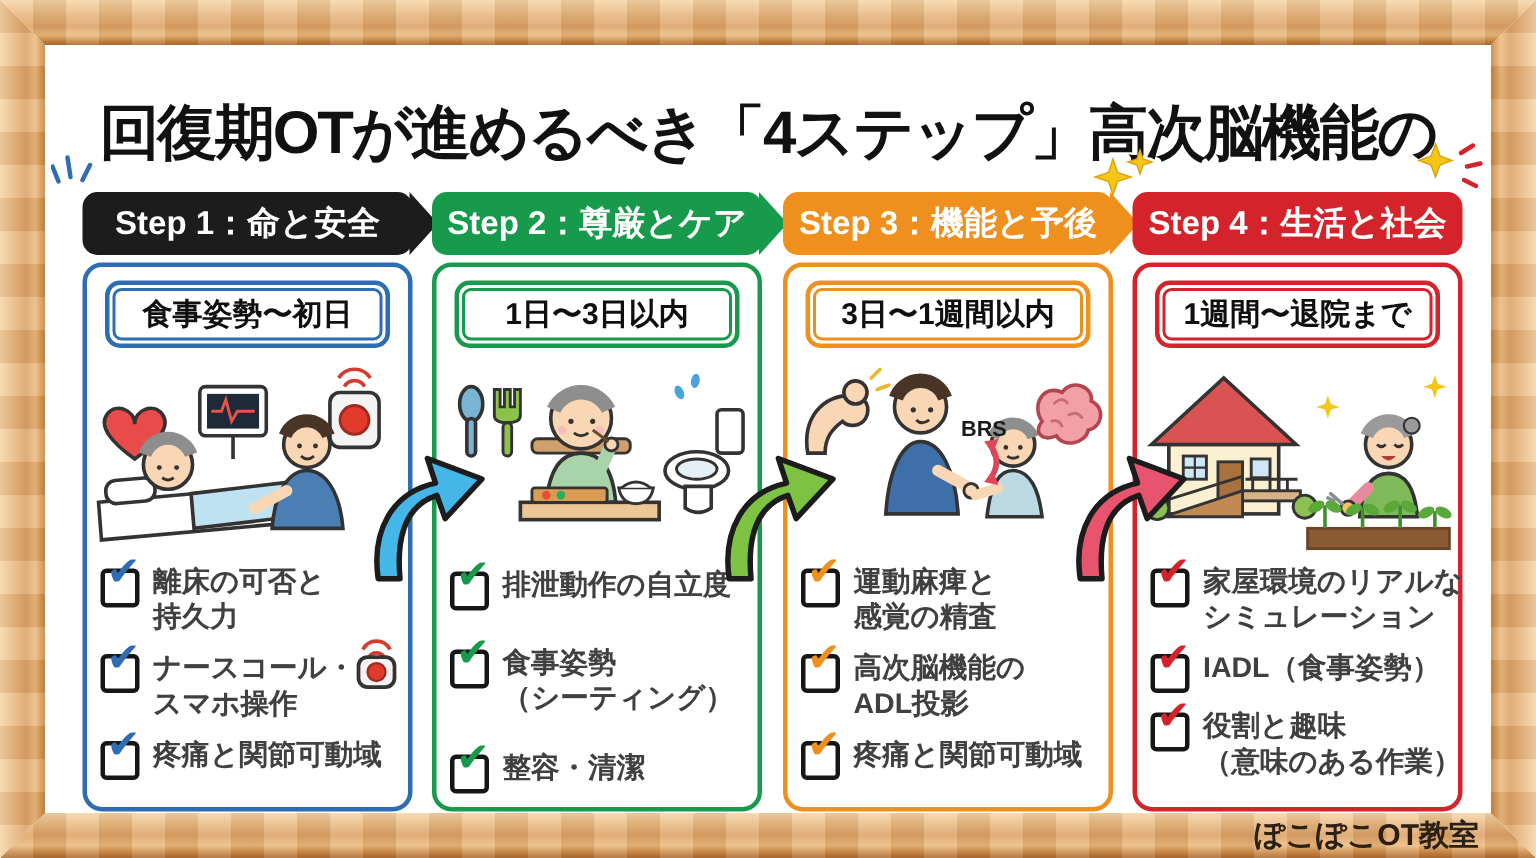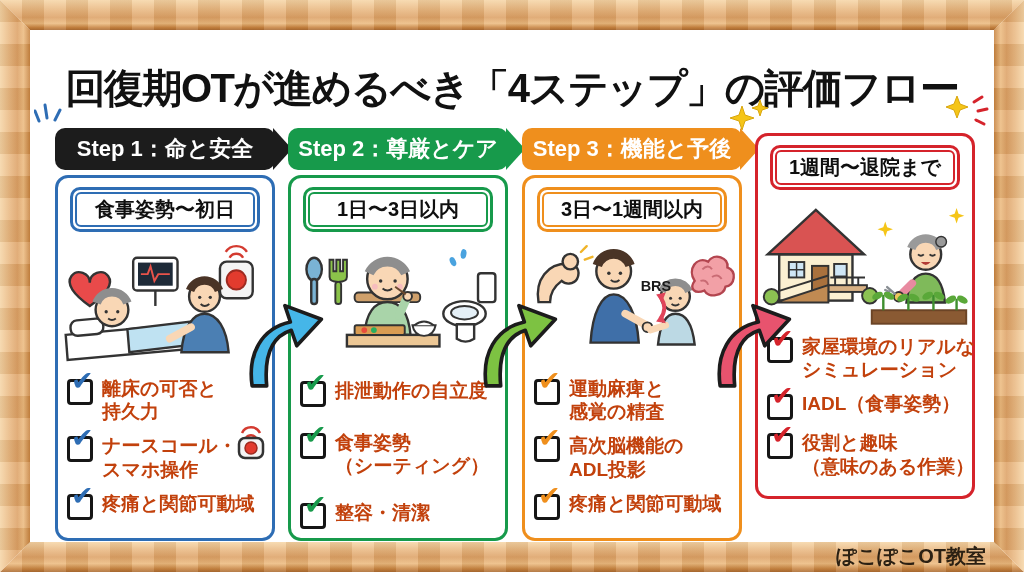--- a/index.html
+++ b/index.html
@@ -50,21 +50,21 @@
 
   .checklist{margin:0;padding:0 6px 0 9px;list-style:none;}
   .checklist li{display:flex;gap:9px;margin-top:11px;position:relative;}
   .checklist li:first-child{margin-top:2px;}
   .col-2 .checklist li{margin-top:24px;}
   .col-2 .checklist li:first-child{margin-top:4px;}
   .cb{flex:0 0 20px;width:20px;height:20px;border:3px solid #161616;border-radius:4px;
       position:relative;margin-top:2px;background:#fff;}
   .cb .mark{position:absolute;left:1px;top:-14px;font-size:27px;font-weight:900;
       color:var(--check);font-style:normal;line-height:1;}
-  .txt{font-size:19px;font-weight:800;line-height:1.22;color:#c2410c;white-space:nowrap;}
+  .txt{font-size:19px;font-weight:800;line-height:1.22;color:#404040;white-space:nowrap;}
   .mini-icon{position:absolute;right:0;top:-10px;}
 
   
   .flow-arrow{position:absolute;top:293px;width:82px;height:100px;z-index:6;}
   .fa-1{left:243px}.fa-2{left:477px}.fa-3{left:711px}
   .flow-arrow path{stroke:#1c1c1c;stroke-width:4;stroke-linejoin:round;}
 
   
   .spark{position:absolute;z-index:5;}
   .spark-blue{left:34px;top:100px;}
@@ -74,21 +74,21 @@
   .credit{position:absolute;right:38px;bottom:2px;z-index:12;
       font-size:20px;font-weight:800;color:#2b2013;margin-left:12px;}
 </style>
 </head>
 <body>
 
 <div class="canvas">
 
   <div class="board"></div>
 
-  <h1 class="title">回復期OTが進めるべき「4ステップ」の評価フロー</h1>
+  <h1 class="title">回復期OTが進めるべき「4ステップ」高次脳機能の</h1>
 
   <svg class="spark spark-blue" width="28" height="24">
     <g stroke="#2e6db4" stroke-width="3" stroke-linecap="round">
       <line x1="5" y1="21" x2="1" y2="11"></line>
         <line x1="13" y1="18" x2="11" y2="5"></line>
         <line x1="21" y1="20" x2="26" y2="10"></line>
     </g>
   </svg>
   <svg class="spark spark-mid" width="44" height="46">
     <polygon points="14,8 17,17 26,20 17,23 14,32 11,23 2,20 11,17" fill="#f5c518" stroke="#d9a60e" stroke-width="1"></polygon>
@@ -343,20 +343,23 @@
             </span>
           <span class="txt">
             <span>疼痛と関節可動域</span>
           </span>
         </li>
       </ul>
     </div>
   </section>
 
   <section class="col col-4" style="--accent: #d5232b; --border: #d5232b; --check: #d5232b;">
+    <div class="col-header">
+      <span>Step 4：生活と社会</span>
+    </div>
     <div class="col-body">
       <div class="tf">
         <div class="tf-in">1週間〜退院まで</div>
       </div>
       <div class="illus">
         <svg viewBox="0 0 222 142">
           <g>
             <rect x="22" y="62" width="76" height="48" fill="#fbf0d2" stroke="#333" stroke-width="2.5"></rect>
             <polygon points="10,62 60,16 110,62" fill="#d95352" stroke="#333" stroke-width="2.5"></polygon>
             <rect x="32" y="70" width="16" height="16" fill="#cfe6f5" stroke="#333" stroke-width="2"></rect>

